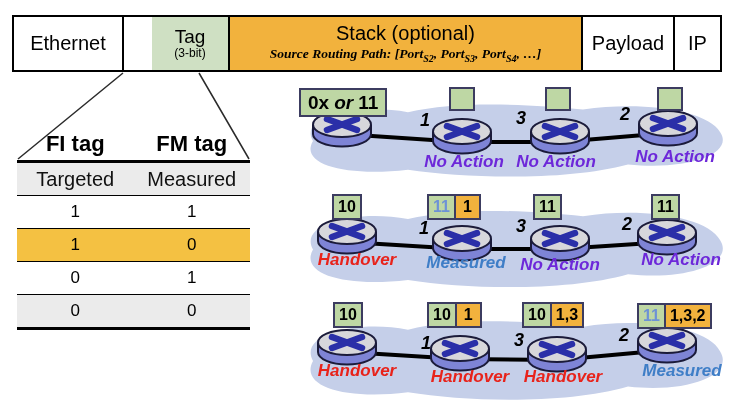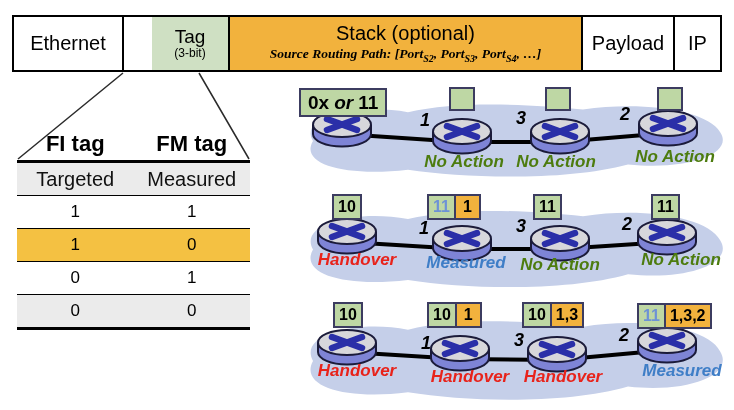--- a/index.html
+++ b/index.html
@@ -45,21 +45,21 @@
   .tb{position:absolute;display:flex;}
   .box{height:26px;min-width:27px;box-sizing:border-box;border:2px solid #3c3c60;
        background:#bed7a4;display:flex;align-items:center;justify-content:center;
        font-weight:bold;font-size:16px;padding:0 4px;color:#000;}
   .box.orange{background:#f2b23d;margin-left:-2px;}
   .box.blue-text{color:#6d92d6;}
   .box.small{height:24px;min-width:26px;}
   .box.big{height:29px;font-size:19px;padding:0 7px;}
   .box.big .it{font-style:italic;margin:16px 5px;}
   .action{position:absolute;transform:translateX(-50%);font-weight:bold;font-style:italic;
-          font-size:17px;white-space:nowrap;color:#4d7c0f;}
+          font-size:17px;white-space:nowrap;color:#6d28d9;}
   .action.red{color:#e8231b;}
   .action.blue{color:#3f7ec7;}
   .ll{position:absolute;font-weight:bold;font-style:italic;font-size:18px;color:#000;}
 </style>
 </head>
 <body>
 
 <div id="canvas">
 
   <svg id="bg" width="734" height="410" viewBox="0 0 734 410">

